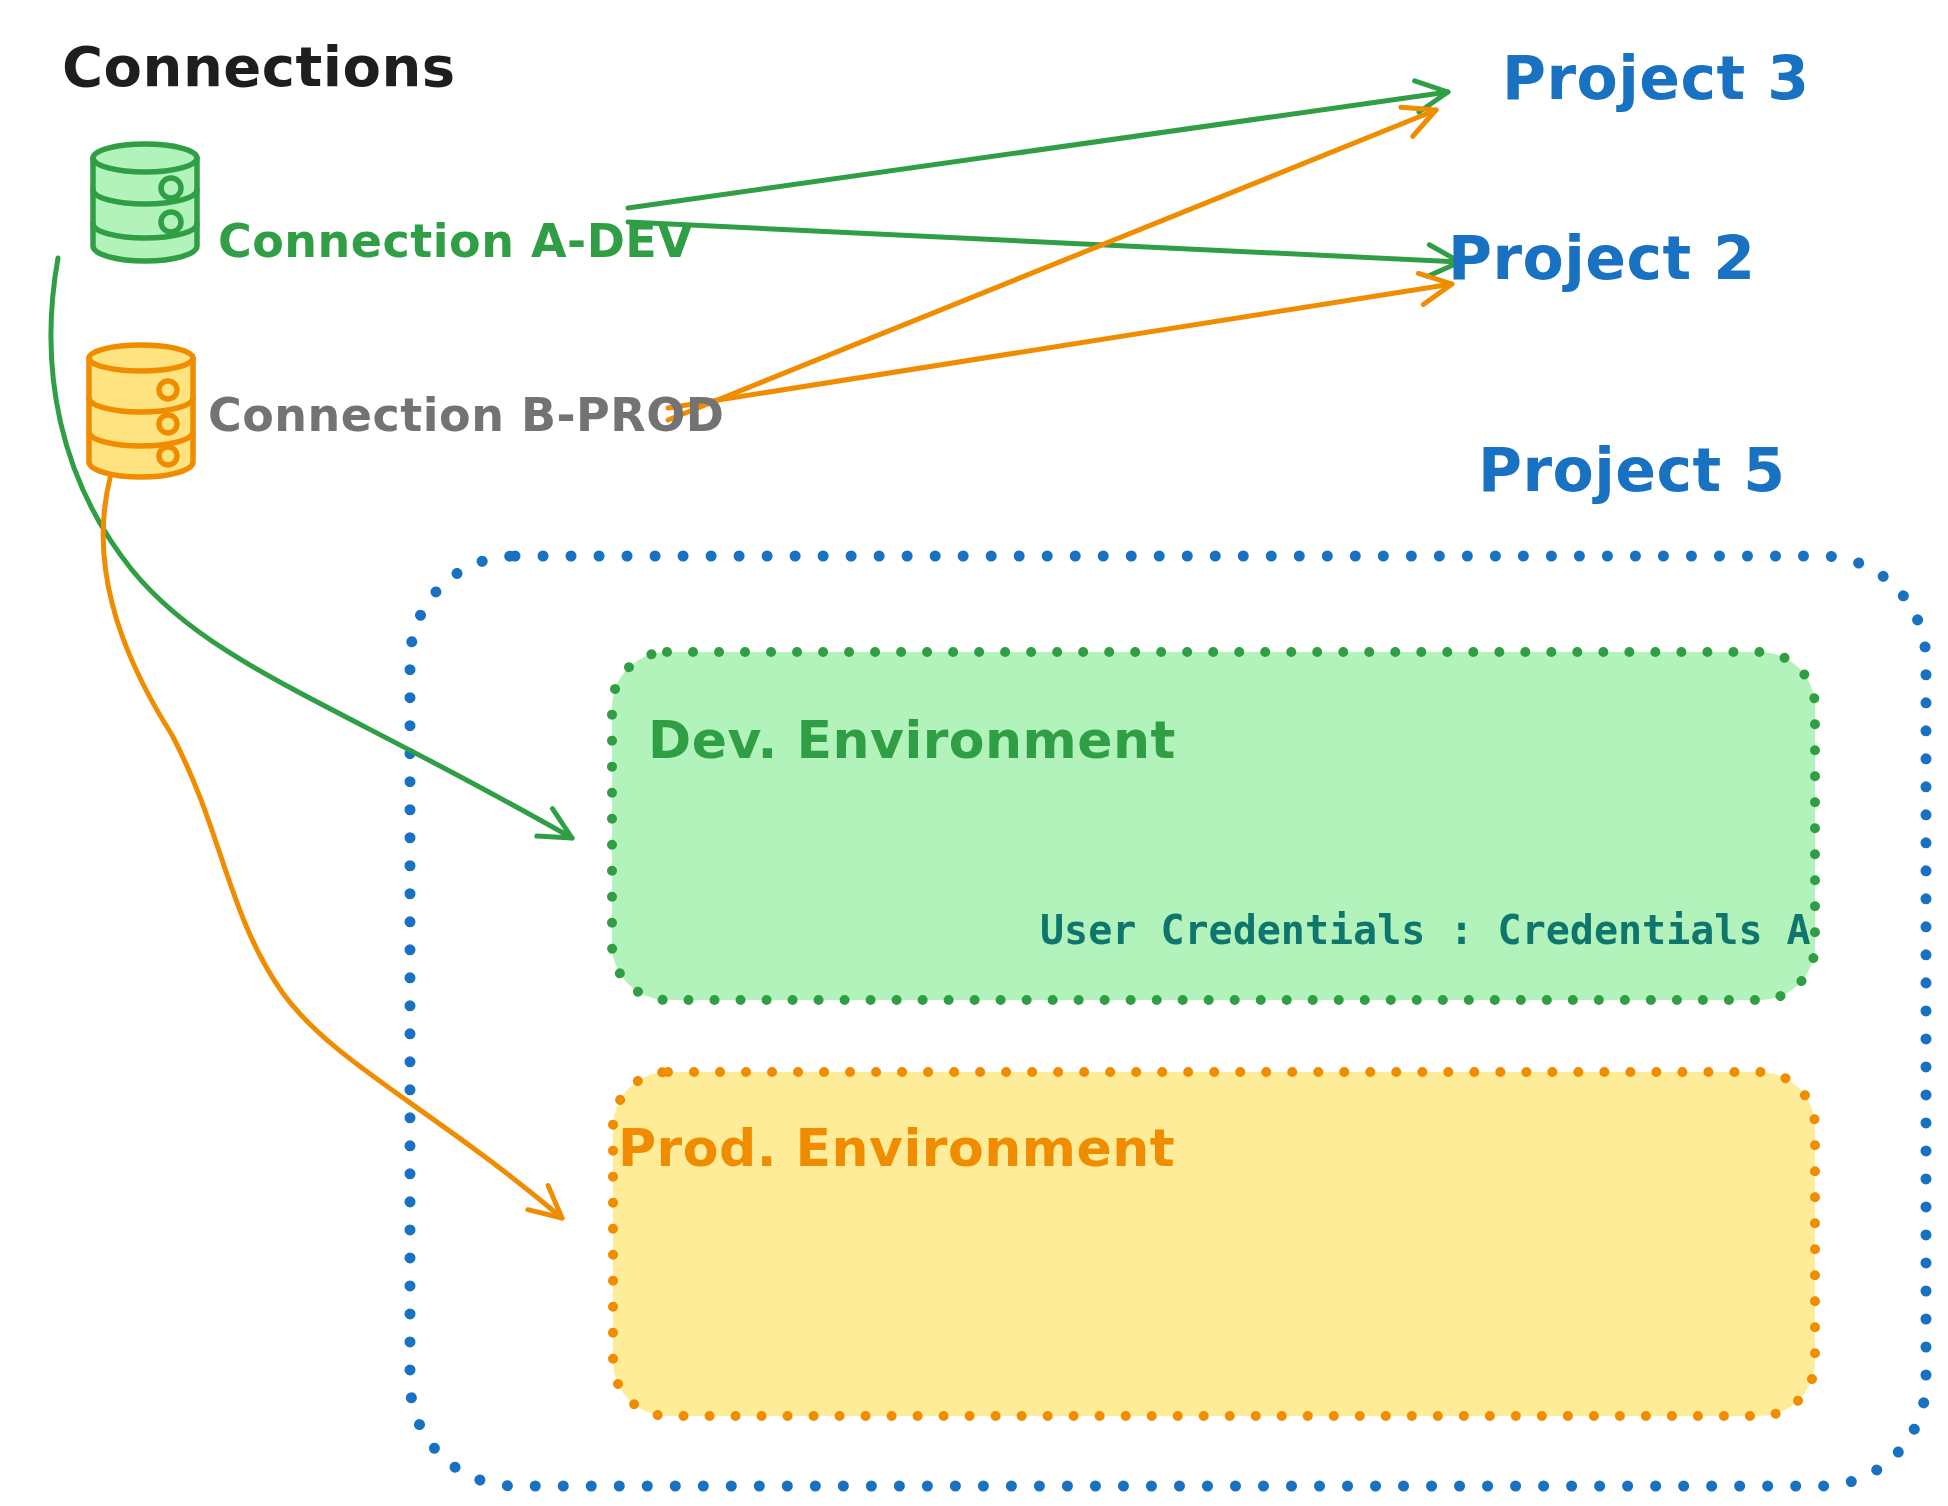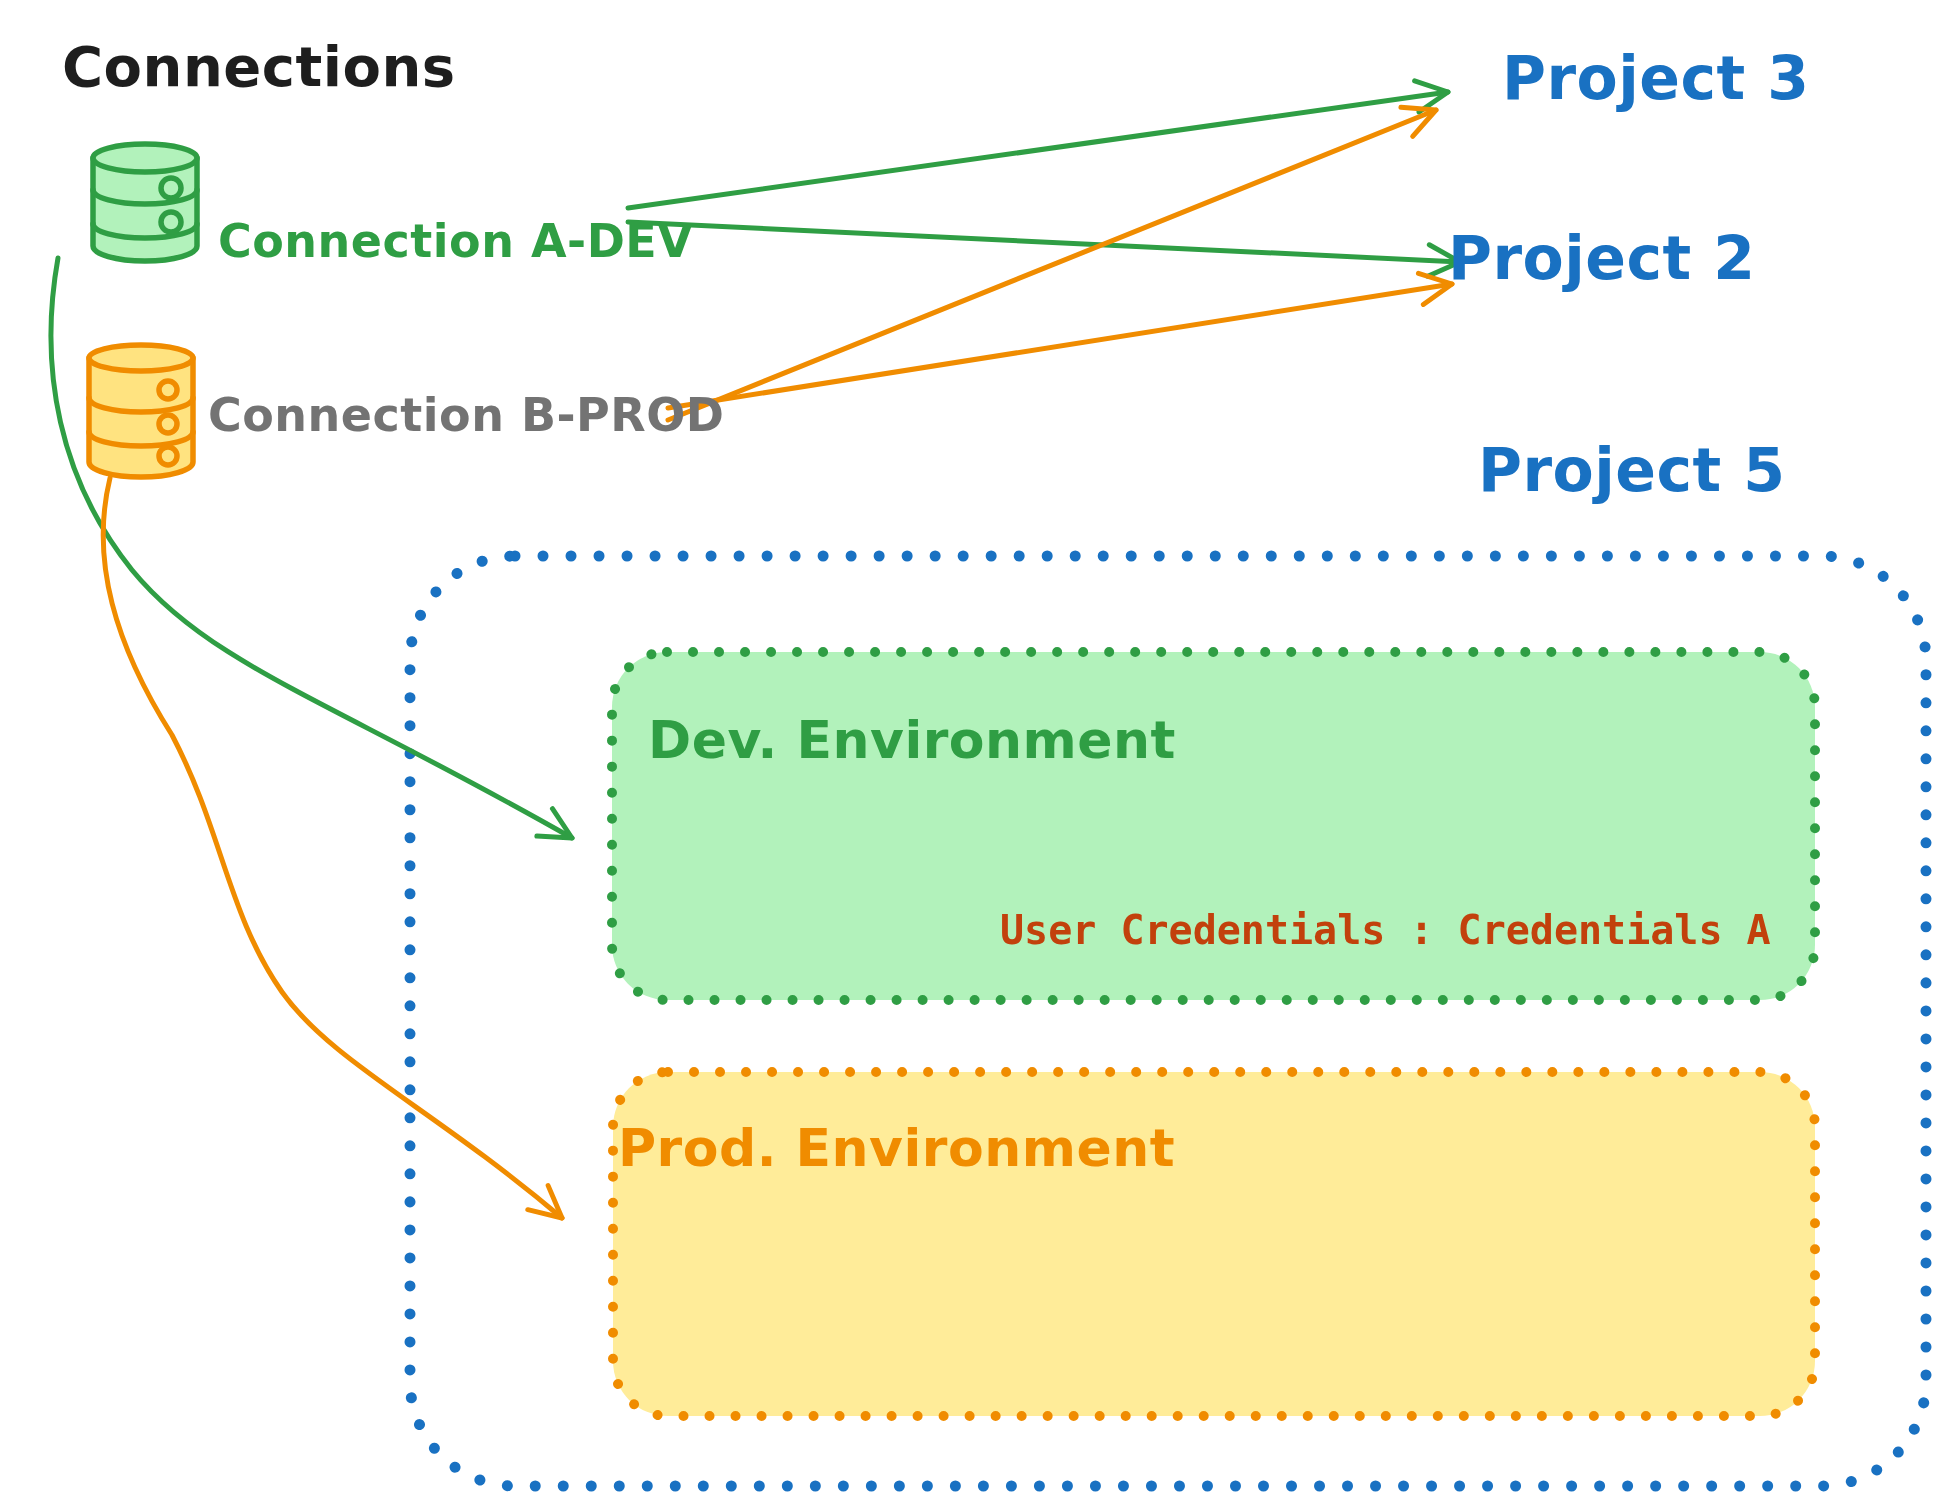--- a/index.html
+++ b/index.html
@@ -23,21 +23,21 @@
   .conn-orange{font-size:46px;color:#737373;}
   .project{font-size:60px;color:#1971c2;}
   .env-green{font-size:52px;color:#2f9e44;}
   .env-orange{font-size:52px;color:#f08c00;}
   .creds{
     font-family:"DejaVu Sans Mono", monospace;
     font-weight:bold;
     font-size:40px;
     letter-spacing:0;
   }
-  .creds-green{color:#c2410c;}
+  .creds-green{color:#0f766e;margin-left:40px;}
   .creds-orange{color:#f08c00;}
 </style>
 </head>
 <body>
 
 <div id="canvas">
 
   <svg id="diagram-svg" width="1948" height="1506" viewBox="0 0 1948 1506">
     <defs>
       <marker id="ah-green" viewBox="0 0 10 10" refX="8.5" refY="5" markerWidth="9" markerHeight="9" orient="auto" markerUnits="strokeWidth">

